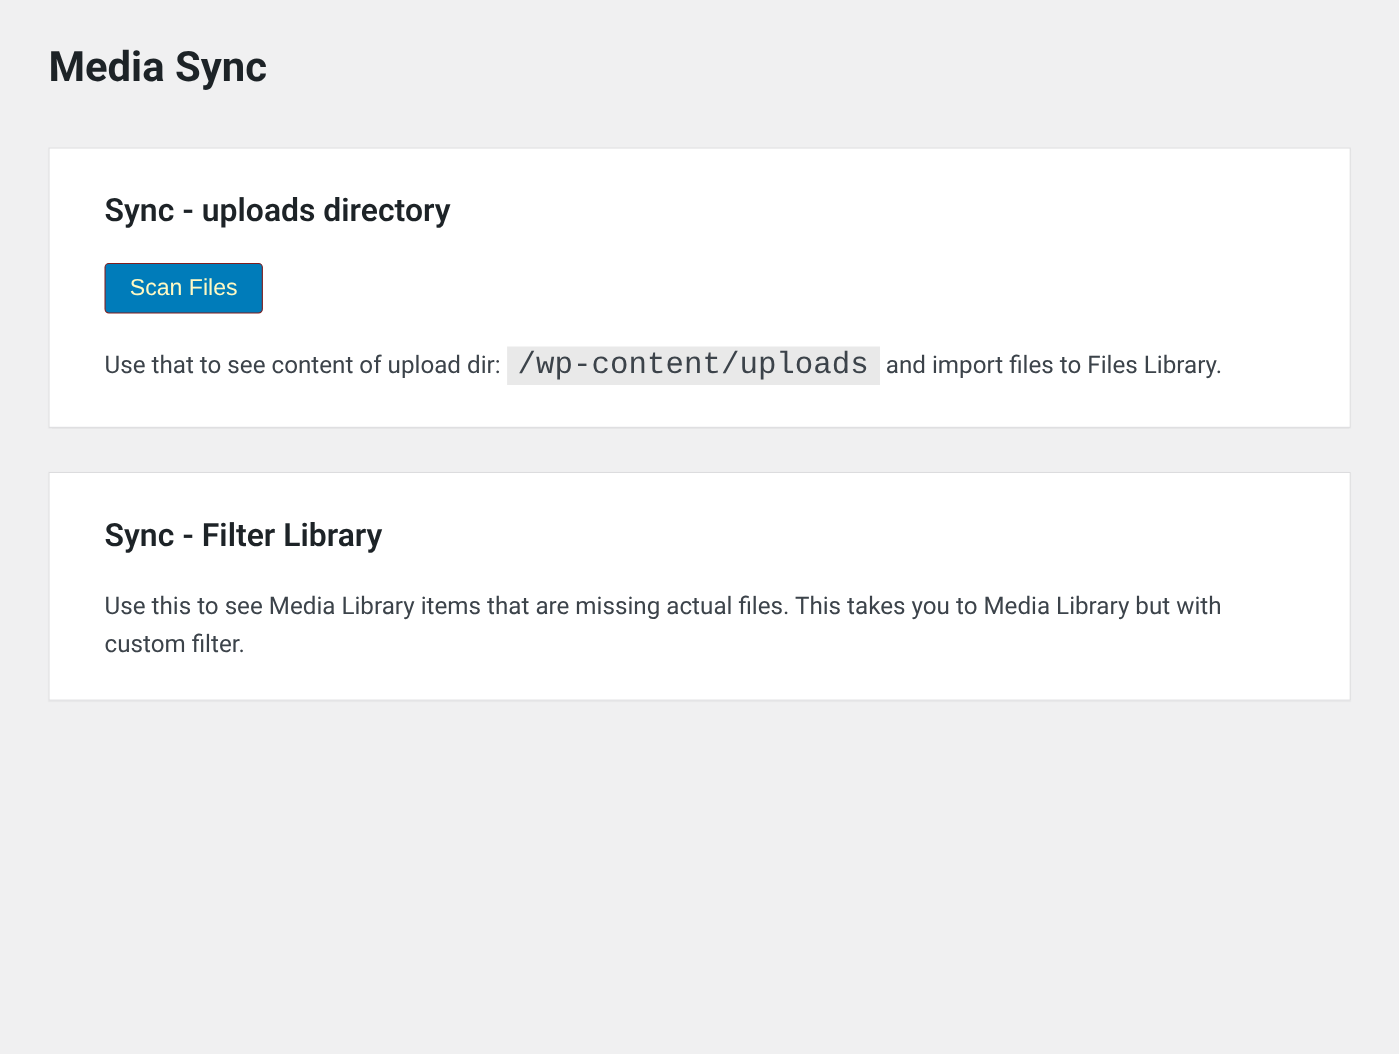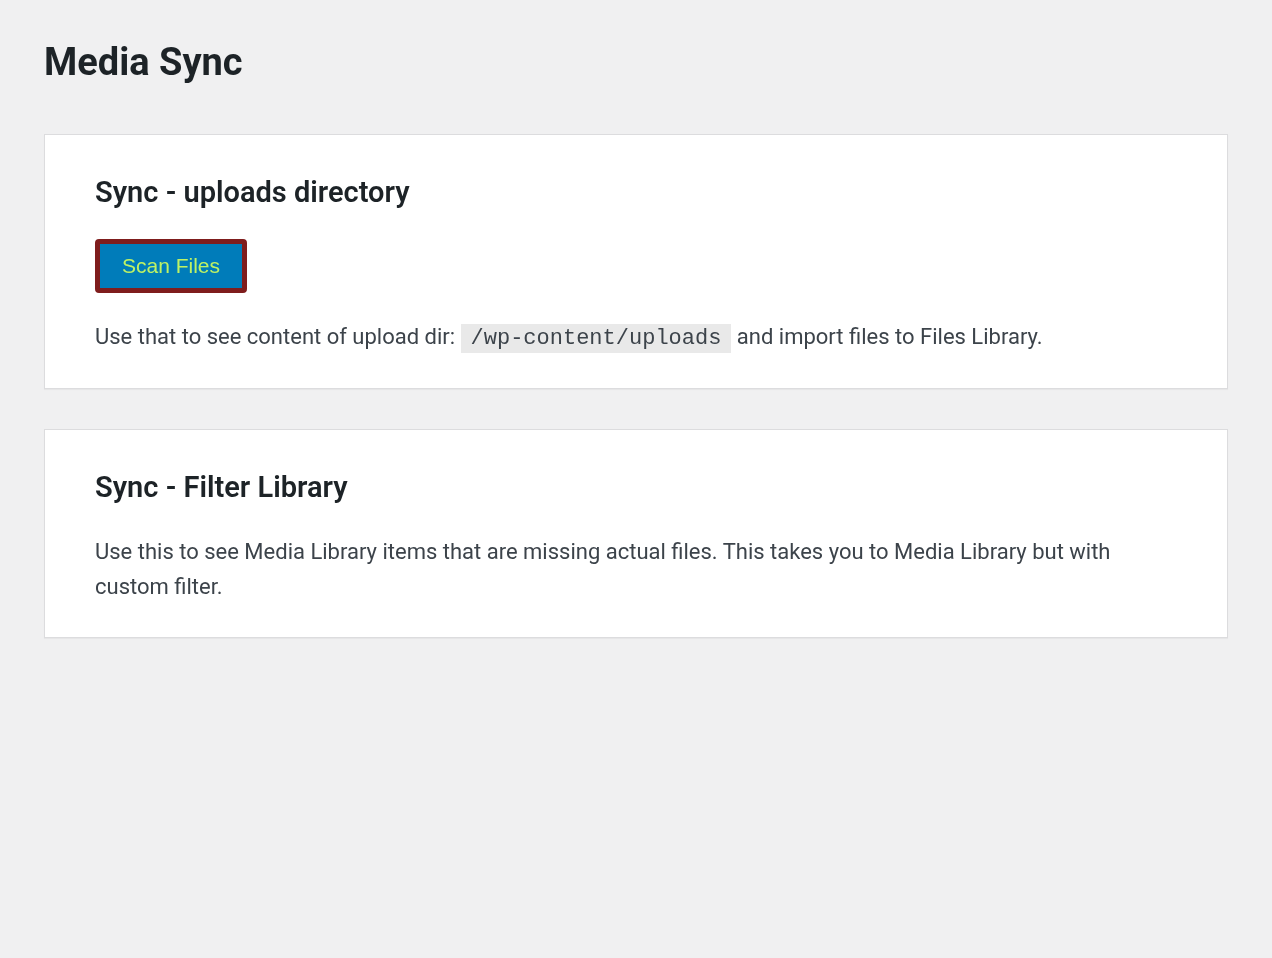--- a/index.html
+++ b/index.html
@@ -31,39 +31,39 @@
     }
     .card-title {
       font-size: 29px;
       font-weight: 600;
       color: #1d2327;
       margin-bottom: 30px;
     }
     .button-primary {
       display: inline-block;
       background-color: #007cba;
-      border: 5px solid #7f1d1d;
-      color: #bef264;
+      border: 1px solid #7f1d1d;
+      color: #fef9c3;
       font-size: 21px;
       font-weight: 400;
       padding: 10px 22px;
       border-radius: 4px;
       cursor: pointer;
       text-decoration: none;
       margin-bottom: 26px;
     }
     .description {
       font-size: 22px;
       line-height: 1.6;
       color: #3c434a;
     }
     .code-path {
       background-color: #e9e9e9;
       font-family: Menlo, Consolas, "Courier New", monospace;
-      font-size: 22px;
+      font-size: 28px;
       padding: 2px 10px;
       color: #3c434a;
     }
   </style>
 </head>
 <body>
 
 <h1 class="page-title">Media Sync</h1>
 
 <div class="card">

